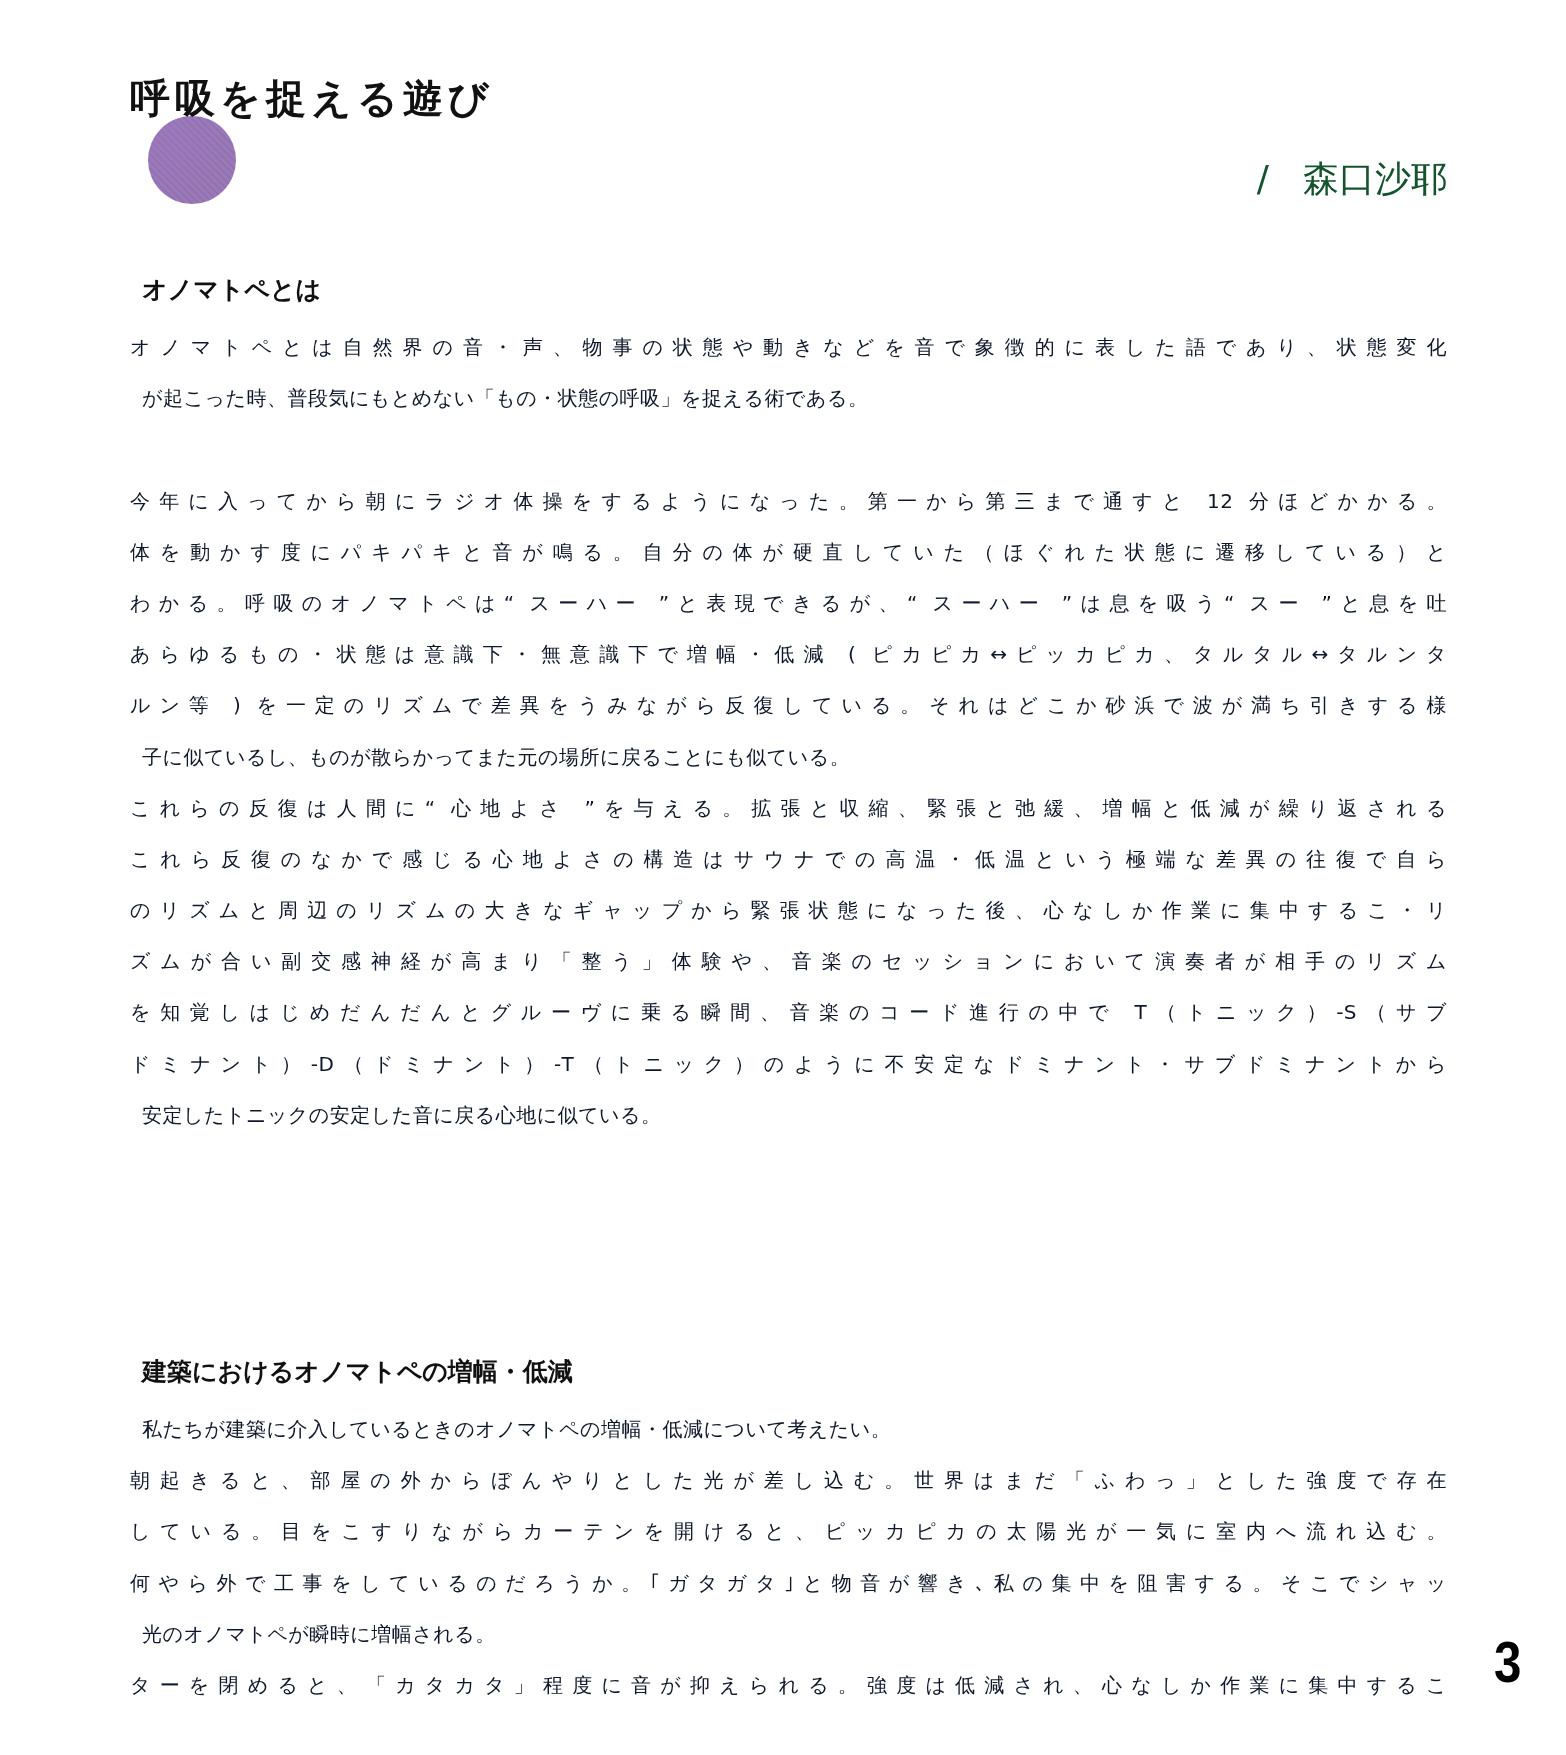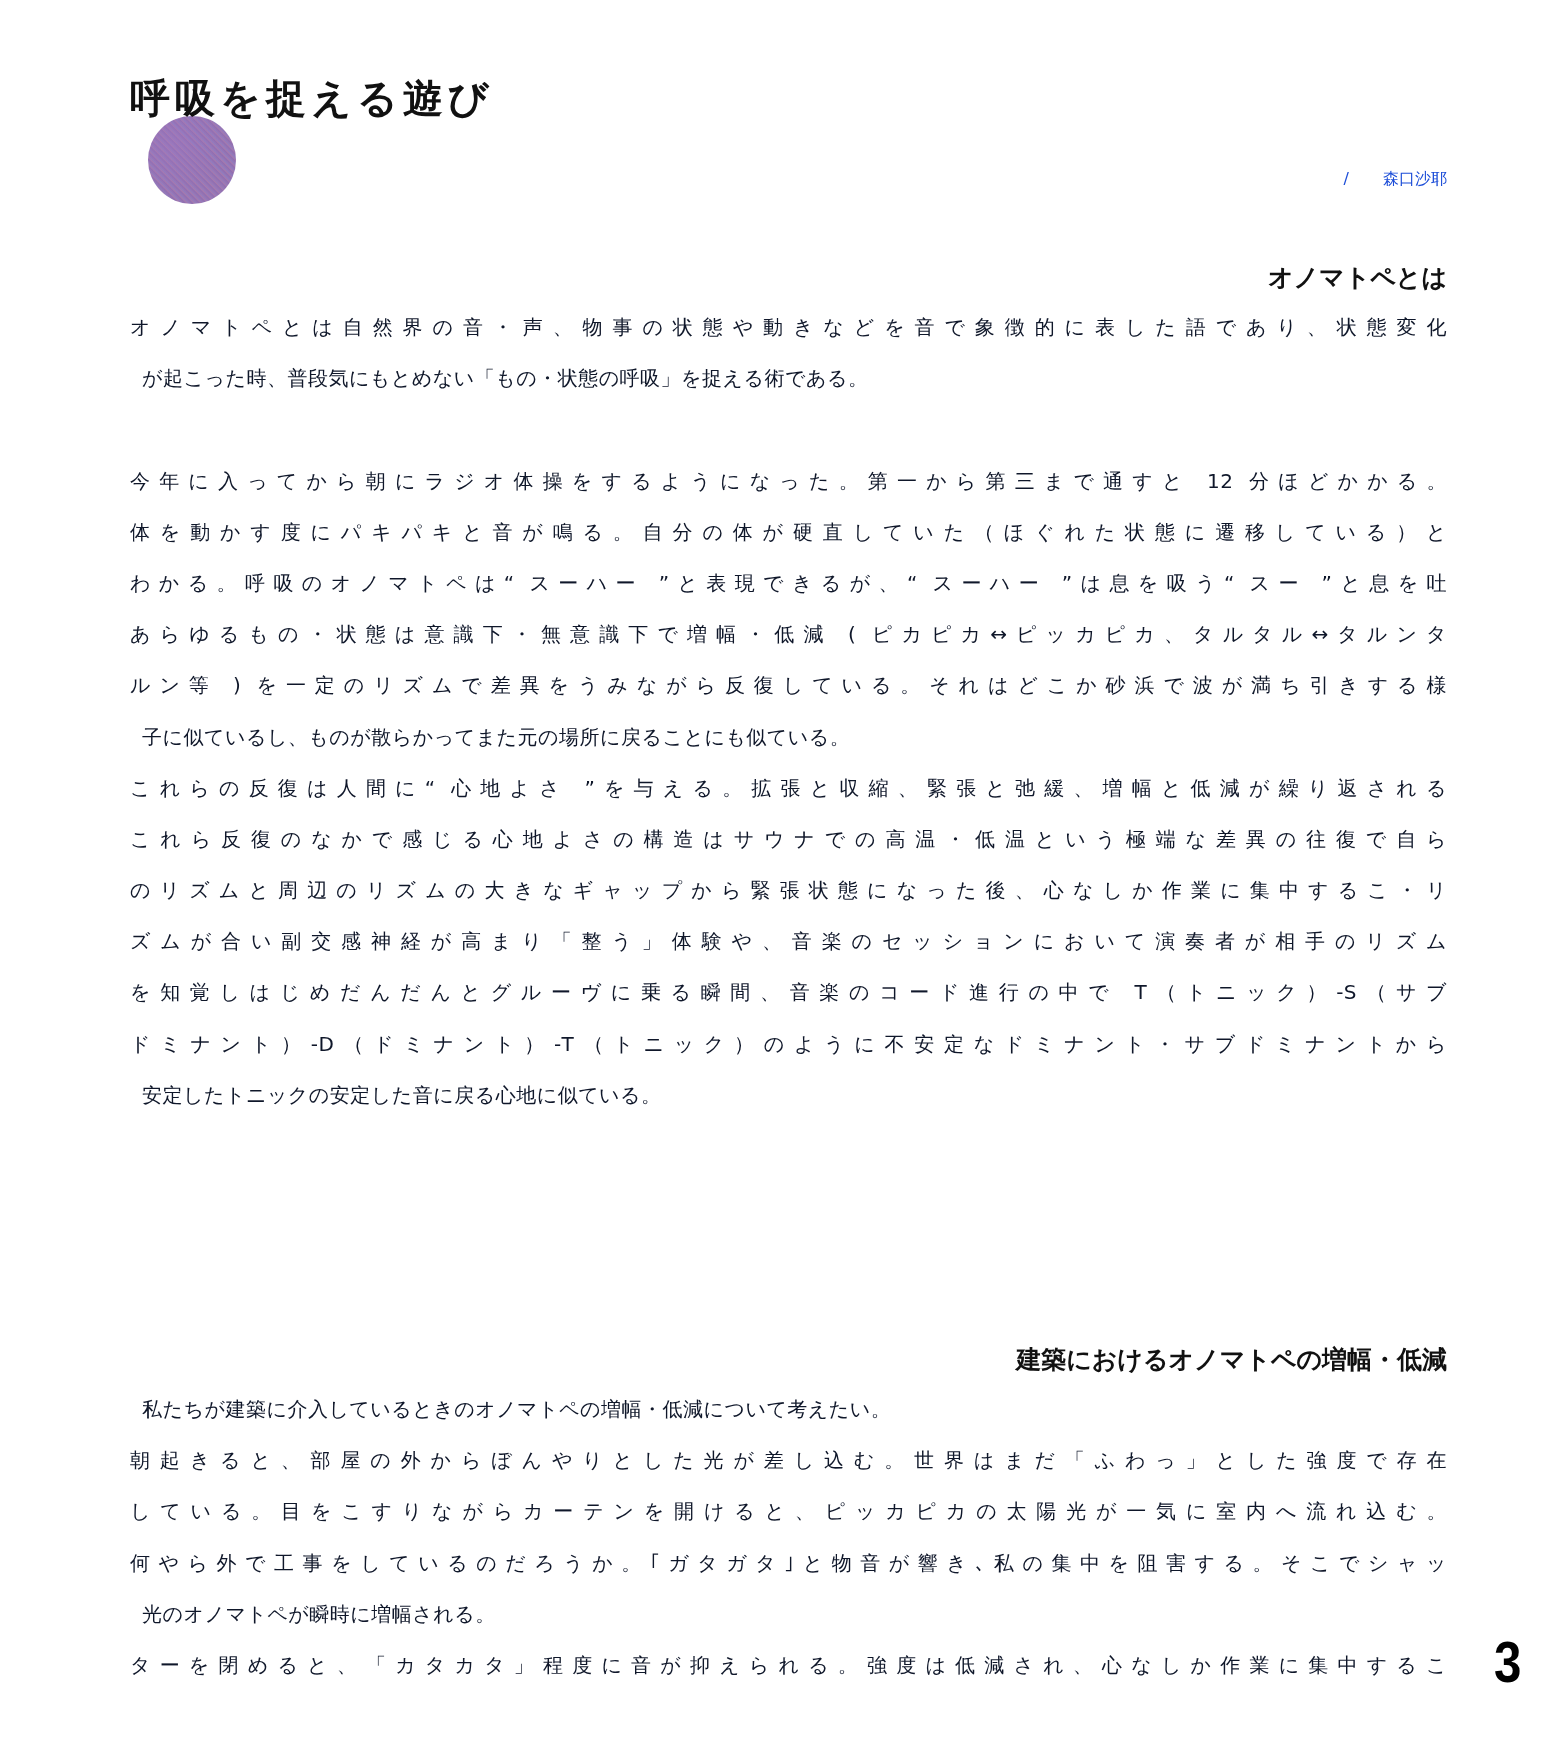--- a/index.html
+++ b/index.html
@@ -44,41 +44,40 @@
       letter-spacing: 5px;
       color: #111111;
       line-height: 48px;
       white-space: nowrap;
       z-index: 1;
     }
     .author {
       position: absolute;
       right: 119px;
       top: 162px;
-      font-size: 16px;
+      font-size: 36px;
       line-height: 34px;
-      color: #1d4ed8;
+      color: #14532d;
       white-space: nowrap;
     }
     .author .slash {
       margin-right: 34px;
     }
     .section {
       position: absolute;
       left: 130px;
       width: 1317px;
     }
     .section-heading {
-      margin: 0;
+      margin: 12px;
       font-size: 25px;
       font-weight: bold;
       line-height: 40px;
       color: #111111;
       white-space: nowrap;
-      text-align: right;
     }
     .line {
       font-size: 20px;
       line-height: 51.2px;
       height: 51.2px;
       white-space: nowrap;
       color: #0f172a;
       text-align: justify;
       text-align-last: justify;
       letter-spacing: 0.5px;

